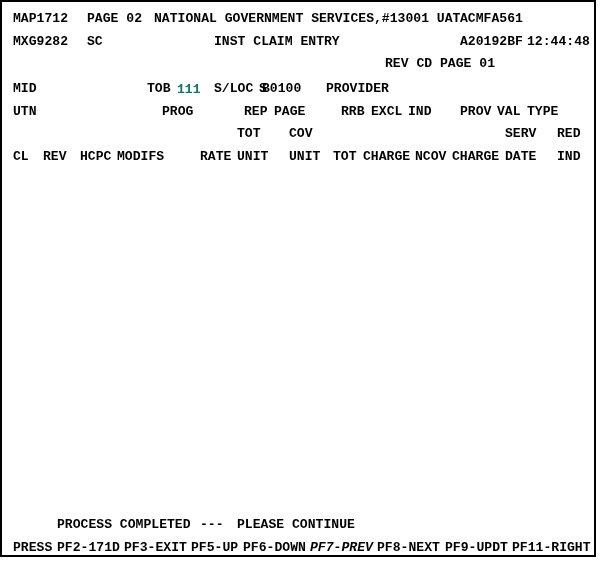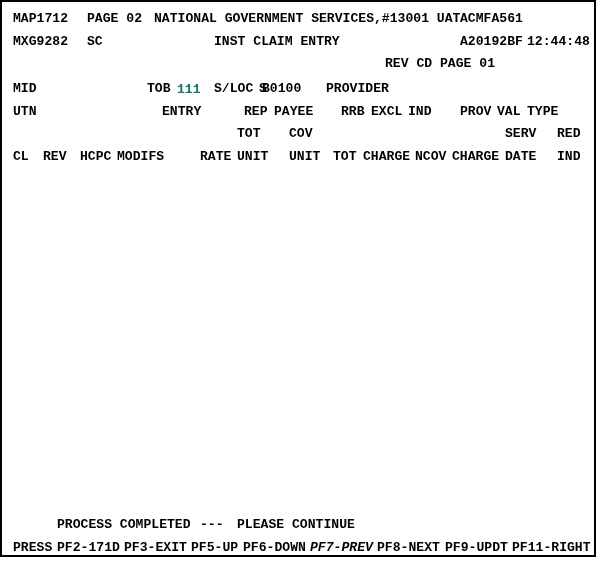--- a/index.html
+++ b/index.html
@@ -78,24 +78,24 @@
     <div class="term-field" style="left:145px; top:76px;">TOB</div>
     <input class="input-field" style="left: 175px; top: 76px; width: 26px;" size="3" value="111">
     <div class="term-field" style="left:212px; top:76px;">S/LOC</div>
     <div class="term-field" style="left:257px; top:76px;">S</div>
     <div class="term-field" style="left:260px; top:76px;">B0100</div>
     <div class="term-field" style="left:324px; top:76px;">PROVIDER</div>
     <input class="input-field" style="left: 391px; top: 76px; width: 90px;" size="12" value="">
 
     <div class="term-field" style="left:11px; top:98.5px;">UTN</div>
     <input class="input-field" style="left: 40px; top: 98.5px; width: 112px;" size="15" value="">
-    <div class="term-field" style="left:160px; top:98.5px;">ENTRY</div>
+    <div class="term-field" style="left:160px; top:98.5px;">PROG</div>
     <input class="input-field" style="left: 197px; top: 98.5px; width: 45px;" size="6" value="">
     <div class="term-field" style="left:242px; top:98.5px;">REP</div>
-    <div class="term-field" style="left:272px; top:98.5px;">PAYEE</div>
+    <div class="term-field" style="left:272px; top:98.5px;">PAGE</div>
     <input class="input-field" style="left: 317px; top: 98.5px; width: 22px;" size="3" value="">
     <div class="term-field" style="left:339px; top:98.5px;">RRB</div>
     <div class="term-field" style="left:369px; top:98.5px;">EXCL</div>
     <div class="term-field" style="left:406px; top:98.5px;">IND</div>
     <input class="input-field" style="left: 436px; top: 98.5px; width: 22px;" size="3" value="">
     <div class="term-field" style="left:458px; top:98.5px;">PROV</div>
     <div class="term-field" style="left:495px; top:98.5px;">VAL</div>
     <div class="term-field" style="left:525px; top:98.5px;">TYPE</div>
 
     <div class="term-field" style="left:235px; top:121px;">TOT</div>

